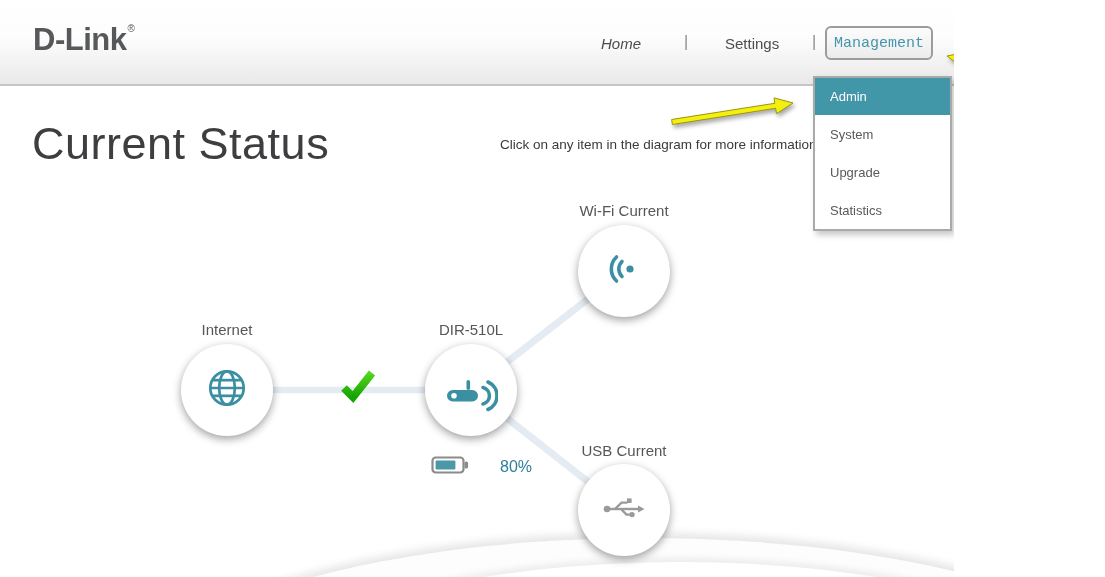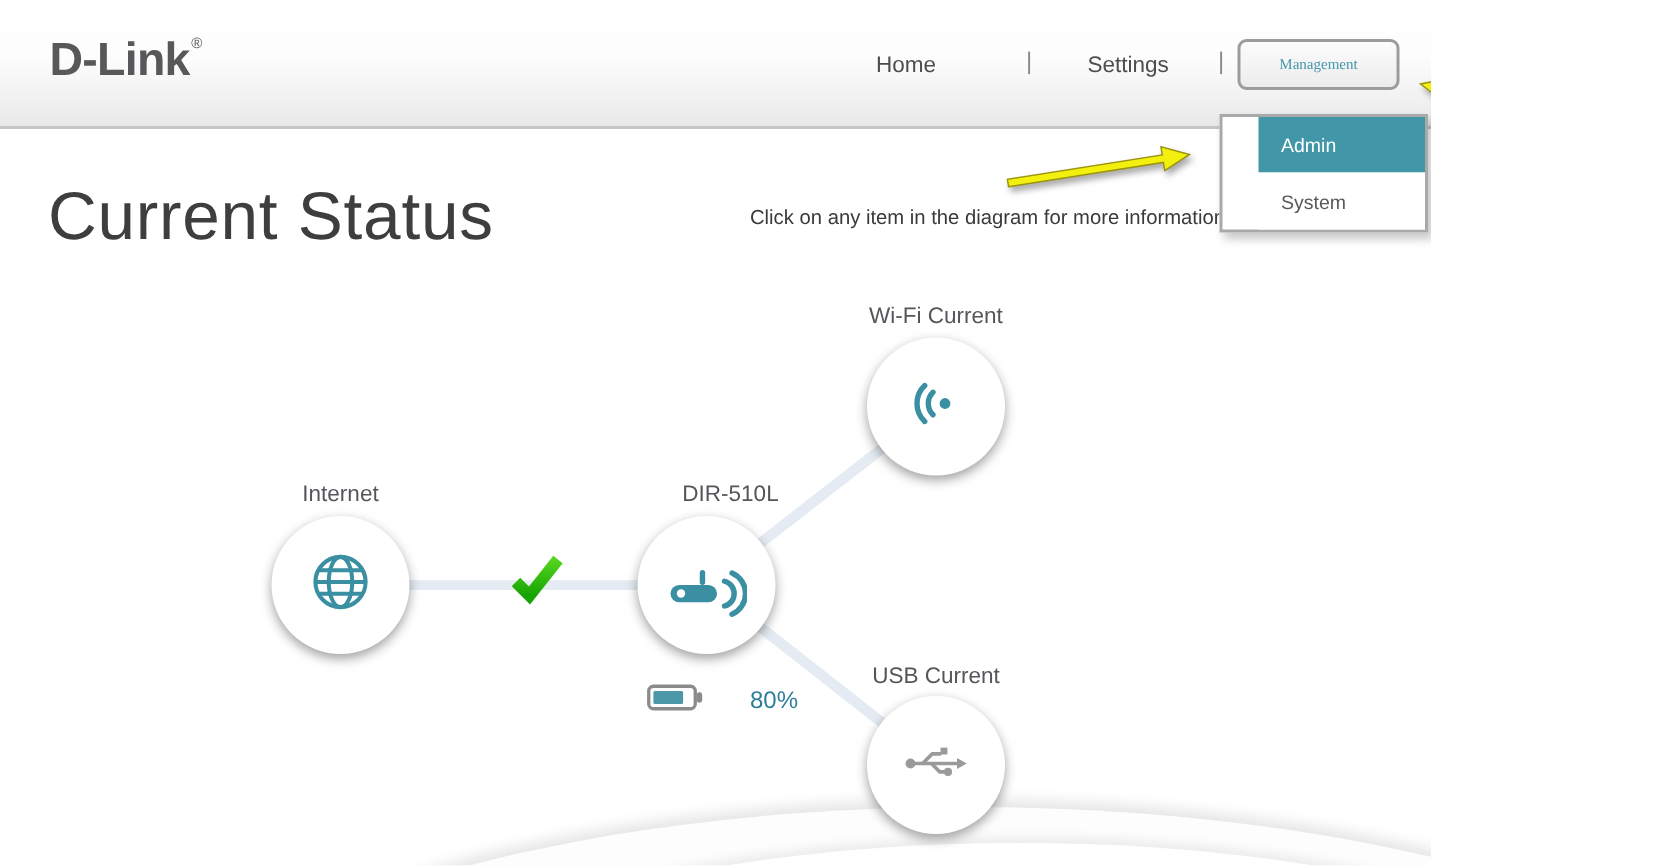--- a/index.html
+++ b/index.html
@@ -8,34 +8,34 @@
   .screen { position:relative; width:954px; height:577px; overflow:hidden; background:#fff; }
 
   
   header { position:absolute; left:0; top:0; width:1105px; height:86px; z-index:5;
            background:linear-gradient(#ffffff 0%, #fdfdfd 45%, #e9e9e9 100%);
            border-bottom:2px solid #c6c6c6; }
   .logo { position:absolute; left:33px; top:22px; font-size:31px; font-weight:900;
           letter-spacing:-0.5px; color:#57585a; }
   .logo sup { font-size:10px; font-weight:400; vertical-align:18px; margin-left:1px; }
   .nav-item { position:absolute; top:35px; font-size:15px; color:#4c4d4f; cursor:pointer; }
-  .nav-home { left:584px; }
+  .nav-home { left:601px;font-style:italic; }
   .nav-settings { left:725px; }
   .nav-sep { position:absolute; top:33px; font-size:16px; color:#8a8a8a; }
   .nav-sep1 { left:684px; }
   .nav-sep2 { left:812px; }
   .nav-btn { position:absolute; left:825px; top:26px; width:108px; height:34px;
              background:linear-gradient(#fcfcfc,#ececec); border:2px solid #9c9c9c;
-             border-radius:6px; color:#4496ab; font-size:10px; cursor:pointer;
-             font-family:Liberation Serif, serif;text-align:center; }
+             border-radius:6px; color:#4496ab; font-size:15px; cursor:pointer;
+             font-family:Liberation Mono, monospace;text-align:center; }
 
   
   .dropdown { position:absolute; left:813px; top:76px; width:139px; z-index:10;
               background:#fff; border:2px solid #a9a9a9;
-              box-shadow:3px 4px 6px rgba(0,0,0,0.22);padding-left:24px; }
+              box-shadow:3px 4px 6px rgba(0,0,0,0.22); }
   .menu-item { height:38px; display:flex; align-items:center; padding-left:15px;
                font-size:13px; color:#58595b; cursor:pointer; background:#fff; }
   .menu-item.selected { height:37px; background:#4196a8; color:#ffffff; }
 
   
   .page-title { position:absolute; left:32px; top:118px; font-size:45px; font-weight:200;
                 color:#3d3e40; letter-spacing:0.5px; z-index:2; }
   .hint { position:absolute; left:500px; top:137px; font-size:13.5px; color:#3a3a3a; z-index:2; }
 
   
@@ -55,21 +55,21 @@
                  background:#fff; box-shadow:0 3px 8px rgba(0,0,0,0.38);
                  display:flex; align-items:center; justify-content:center;
                  cursor:pointer; z-index:2; }
   .node-label { position:absolute; transform:translateX(-50%); font-size:15px;
                 color:#55565a; white-space:nowrap; z-index:2; }
   .c-internet { left:181px; top:344px; }
   .c-router   { left:425px; top:344px; }
   .c-wifi     { left:578px; top:225px; }
   .c-usb      { left:578px; top:464px; }
   .l-internet { left:227px; top:321px; }
-  .l-router   { left:471px; top:321px;margin-left:16px; }
+  .l-router   { left:471px; top:321px; }
   .l-wifi     { left:624px; top:202px; }
   .l-usb      { left:624px; top:442px; }
 
   .check-wrap { position:absolute; left:337px; top:364px; z-index:3; }
   .battery-row { position:absolute; left:431px; top:455px; display:flex; align-items:center;
                  z-index:2; }
   .battery-pct { margin-left:30px; font-size:16px; color:#2d7f99; }
 </style>
 </head>
 <body>
@@ -84,20 +84,22 @@
     <span class="nav-item nav-home">Home</span>
     <span class="nav-sep nav-sep1">|</span>
     <span class="nav-item nav-settings">Settings</span>
     <span class="nav-sep nav-sep2">|</span>
     <button class="nav-btn">Management</button>
   </header>
 
   <div class="dropdown">
     <div class="menu-item selected">Admin</div>
     <div class="menu-item">System</div>
+    <div class="menu-item">Upgrade</div>
+    <div class="menu-item">Statistics</div>
   </div>
 
   <h1 class="page-title">Current Status</h1>
   <p class="hint">Click on any item in the diagram for more information.</p>
 
   <svg class="links" viewBox="0 0 1105 577">
     <line x1="227" y1="390" x2="471" y2="390" stroke="#e4ebf2" stroke-width="6.5"></line>
     <line x1="471" y1="390" x2="624" y2="271" stroke="#e4ebf2" stroke-width="7"></line>
     <line x1="471" y1="390" x2="624" y2="510" stroke="#e4ebf2" stroke-width="7"></line>
   </svg>

